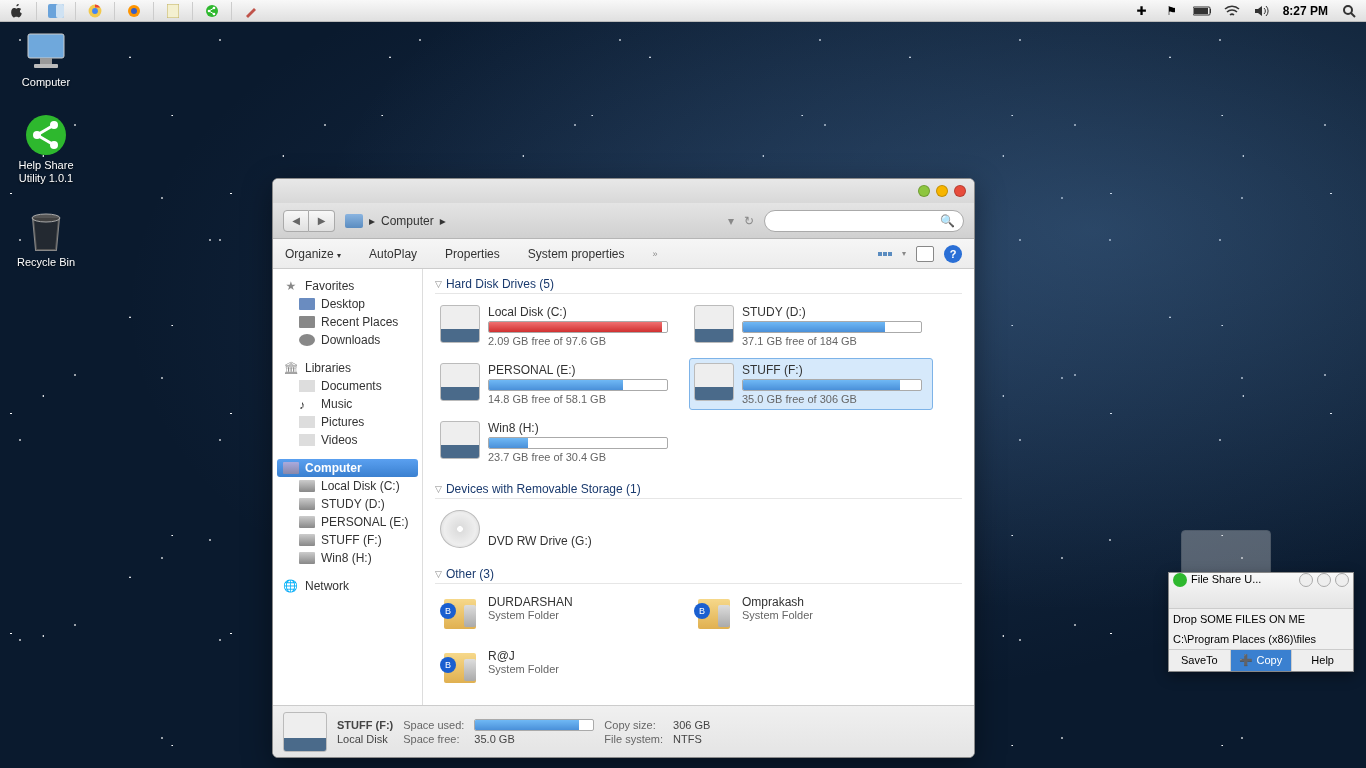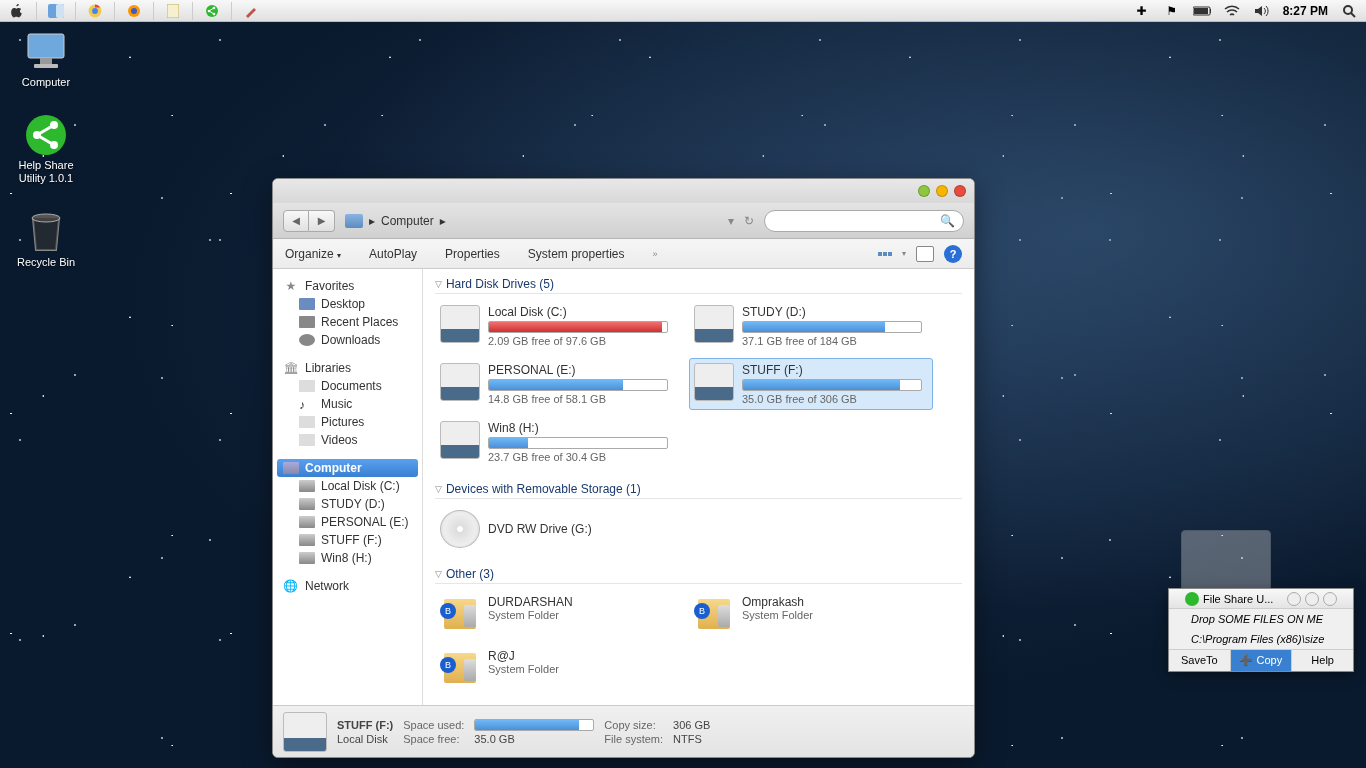--- a/index.html
+++ b/index.html
@@ -90,25 +90,25 @@
 
 .statusbar { height: 52px; border-top: 1px solid #ccc; background: linear-gradient(#f0f0f0,#e4e4e4); display: flex; align-items: center; padding: 4px 10px; font-size: 11px; color: #444; gap: 10px; }
 .statusbar .sbicon { width: 44px; height: 40px; background: linear-gradient(#eee 0%, #eee 65%, #4a6a8a 65%); border: 1px solid #bbb; border-radius: 3px; }
 .statusbar .sbtext { display: grid; grid-template-columns: auto auto auto auto auto auto; column-gap: 10px; row-gap: 2px; align-items: center; }
 .statusbar .lbl { color: #666; }
 .statusbar .sbar { width: 120px; height: 12px; border: 1px solid #aaa; border-radius: 2px; background: white; overflow: hidden; }
 .statusbar .sfill { height: 100%; background: linear-gradient(#6fb8f5,#4a90d9); width: 88%; }
 
 
 .utilwin { position: absolute; right: 12px; bottom: 96px; width: 186px; background: #f0f0f0; border: 1px solid #888; box-shadow: 0 4px 12px rgba(0,0,0,0.4); font-size: 11px; }
-.utilwin .utitle { height: 20px; display: flex; align-items: center; padding: 0 16px; background: linear-gradient(#f8f8f8,#e4e4e4); border-bottom: 1px solid #ccc; }
+.utilwin .utitle { height: 36px; display: flex; align-items: flex-start; padding: 0 4px; background: linear-gradient(#f8f8f8,#e4e4e4); border-bottom: 1px solid #ccc; }
 .utilwin .utitle .uicon { width: 14px; height: 14px; border-radius: 50%; background: #2eb82e; margin-right: 4px; }
 .utilwin .utitle .ubtns { margin-left: auto; display: flex; gap: 4px; }
 .utilwin .utitle .ub { width: 14px; height: 14px; border: 1px solid #aaa; border-radius: 50%; background: #eee; }
-.utilwin .urow { padding: 4px 22px; font-style: italic; }
+.utilwin .urow { padding: 4px 4px; }
 .utilwin .ubar { display: flex; border-top: 1px solid #ccc; }
 .utilwin .ubar .ubtn { flex: 1; text-align: center; padding: 4px 2px; border-right: 1px solid #ccc; background: #eee; cursor: pointer; }
 .utilwin .ubar .ubtn.primary { background: #3a80d0; color: white; }
 .utilwin .ubar .ubtn:last-child { border-right: none; }
 
 
 .ghostdrive { position: absolute; right: 95px; bottom: 148px; width: 90px; height: 90px; background: linear-gradient(#ddd 0%, #ddd 65%, #999 65%); border: 1px solid #bbb; border-radius: 4px; opacity: 0.35; }
 </style>
 </head>
 <body>
@@ -410,21 +410,21 @@
           </div>
       </div>
       <div class="section">
         <div class="section-head">
             <span class="tri">▽</span>
             <span>Devices with Removable Storage (1)</span>
           </div>
         <div class="drives" id="drives-removable">
             <div class="drive">
     <div class="dvdicon"></div>
-    <div class="dinfo" style="display:flex;align-items:center;">
+    <div class="dinfo" style="display:flex;align-items:flex-end;">
                 <div class="dname">DVD RW Drive (G:)</div>
               </div>
             </div>
           </div>
       </div>
       <div class="section">
         <div class="section-head">
             <span class="tri">▽</span>
             <span>Other (3)</span>
           </div>
@@ -493,19 +493,19 @@
   <div class="utitle">
     <div class="uicon"></div>
     <span>File Share U...</span>
     <div class="ubtns">
       <div class="ub"></div>
       <div class="ub"></div>
       <div class="ub"></div>
     </div>
   </div>
   <div class="urow">Drop SOME FILES ON ME</div>
-  <div class="urow">C:\Program Files (x86)\size</div>
+  <div class="urow">C:\Program Places (x86)\files</div>
   <div class="ubar">
     <div class="ubtn">SaveTo</div>
     <div class="ubtn primary">➕ <span>Copy</span></div>
     <div class="ubtn">Help</div>
   </div>
 </div>
 
 </body></html>

